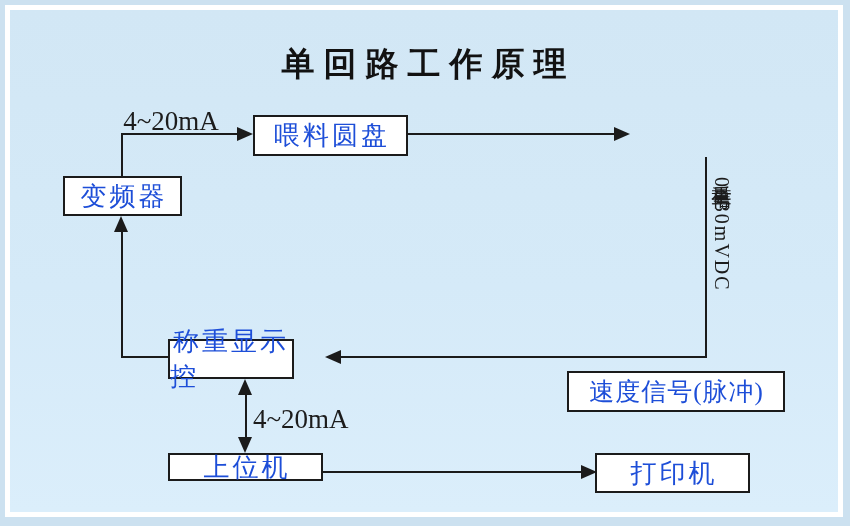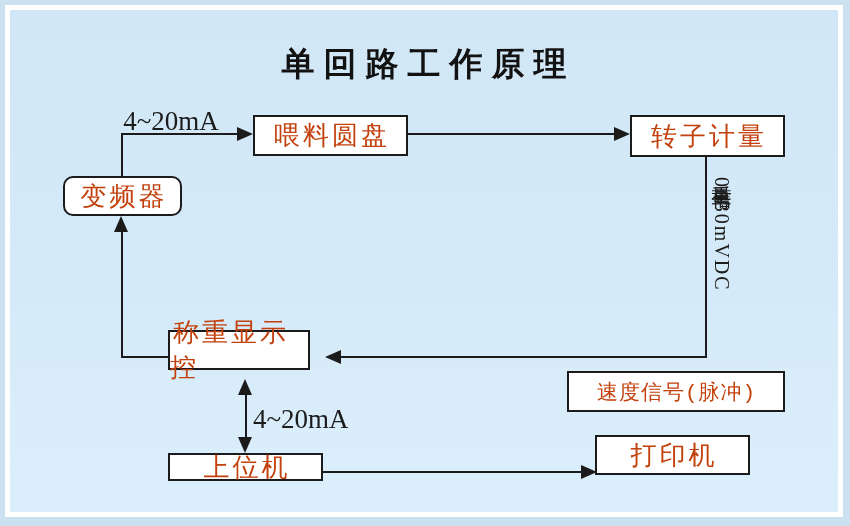--- a/index.html
+++ b/index.html
@@ -5,28 +5,28 @@
   html,body{margin:0;padding:0;}
   body{width:850px;height:526px;overflow:hidden;font-family:"Liberation Serif","DejaVu Serif",serif;}
   .stage{position:relative;width:850px;height:526px;background:#cce1f0;padding-left:41px;}
   .frame{position:absolute;left:5px;top:5px;width:828px;height:502px;border:5px solid #ffffff;
          background:linear-gradient(180deg,#d2e7f5 0%,#d5eaf8 55%,#dbeefb 100%);}
   .title{position:absolute;left:0;right:0;top:32px;margin:0;text-align:center;
          font-family:"Liberation Sans","DejaVu Sans",sans-serif;font-weight:bold;
          font-size:33px;letter-spacing:9px;text-indent:9px;color:#121212;}
   .box{position:absolute;background:#ffffff;border:2px solid #1b1b1b;
        display:flex;align-items:center;justify-content:center;
-       font-size:26px;letter-spacing:3px;text-indent:3px;color:#c2410c;box-sizing:border-box;font-family:Liberation Mono, monospace;}
+       font-size:26px;letter-spacing:3px;text-indent:3px;color:#1d4ed8;box-sizing:border-box;}
   #box-feeder  {left:243px;top:105px;width:155px;height:41px;}
   #box-rotor   {left:620px;top:105px;width:155px;height:42px;}
-  #box-inverter{left:53px; top:166px;width:119px;height:40px;border-radius:10px;}
-  #box-weighing{left:158px;top:320px;width:142px;height:40px;}
-  #box-speed   {left:557px;top:361px;width:218px;height:41px;font-size:21px;letter-spacing:1px;text-indent:1px;}
+  #box-inverter{left:53px; top:166px;width:119px;height:40px;}
+  #box-weighing{left:158px;top:329px;width:126px;height:40px;}
+  #box-speed   {left:557px;top:361px;width:218px;height:41px;font-size:25px;letter-spacing:1px;text-indent:1px;}
   #box-host    {left:158px;top:443px;width:155px;height:28px;}
-  #box-printer {left:585px;top:425px;width:155px;height:40px;}
+  #box-printer {left:585px;top:443px;width:155px;height:40px;}
   .seg{position:absolute;background:#1b1b1b;}
   #seg-inverter-up   {left:111px;top:124px;width:2px;height:43px;}
   #seg-top-h         {left:111px;top:123px;width:118px;height:2px;}
   #seg-feeder-rotor  {left:398px;top:123px;width:208px;height:2px;}
   #seg-rotor-down    {left:695px;top:147px;width:2px;height:201px;}
   #seg-right-h       {left:330px;top:346px;width:367px;height:2px;}
   #seg-weigh-left    {left:112px;top:346px;width:46px;height:2px;}
   #seg-left-up       {left:111px;top:220px;width:2px;height:128px;}
   #seg-double        {left:235px;top:382px;width:2px;height:47px;}
   #seg-host-printer  {left:313px;top:461px;width:259px;height:2px;}
@@ -70,21 +70,20 @@
 
     <div class="ah ah-r" id="ah-to-feeder"></div>
     <div class="ah ah-r" id="ah-to-rotor"></div>
     <div class="ah ah-l" id="ah-to-weigh"></div>
     <div class="ah ah-u" id="ah-to-invert"></div>
     <div class="ah ah-u" id="ah-dbl-up"></div>
     <div class="ah ah-d" id="ah-dbl-down"></div>
     <div class="ah ah-r" id="ah-to-printer"></div>
 
     <div class="box" id="box-feeder">喂料圆盘</div>
-    <div class="box" id="box-rotor">转子计量</div>
     <div class="box" id="box-inverter">变频器</div>
     <div class="box" id="box-weighing">称重显示控</div>
     <div class="box" id="box-speed">速度信号(脉冲)</div>
     <div class="box" id="box-host">上位机</div>
     <div class="box" id="box-printer">打印机</div>
 
     <div class="lbl" id="lbl-signal-top">4~20mA</div>
     <div class="lbl" id="lbl-weight">重量信号0~30mVDC</div>
     <div class="lbl" id="lbl-signal-bottom">4~20mA</div>
 

